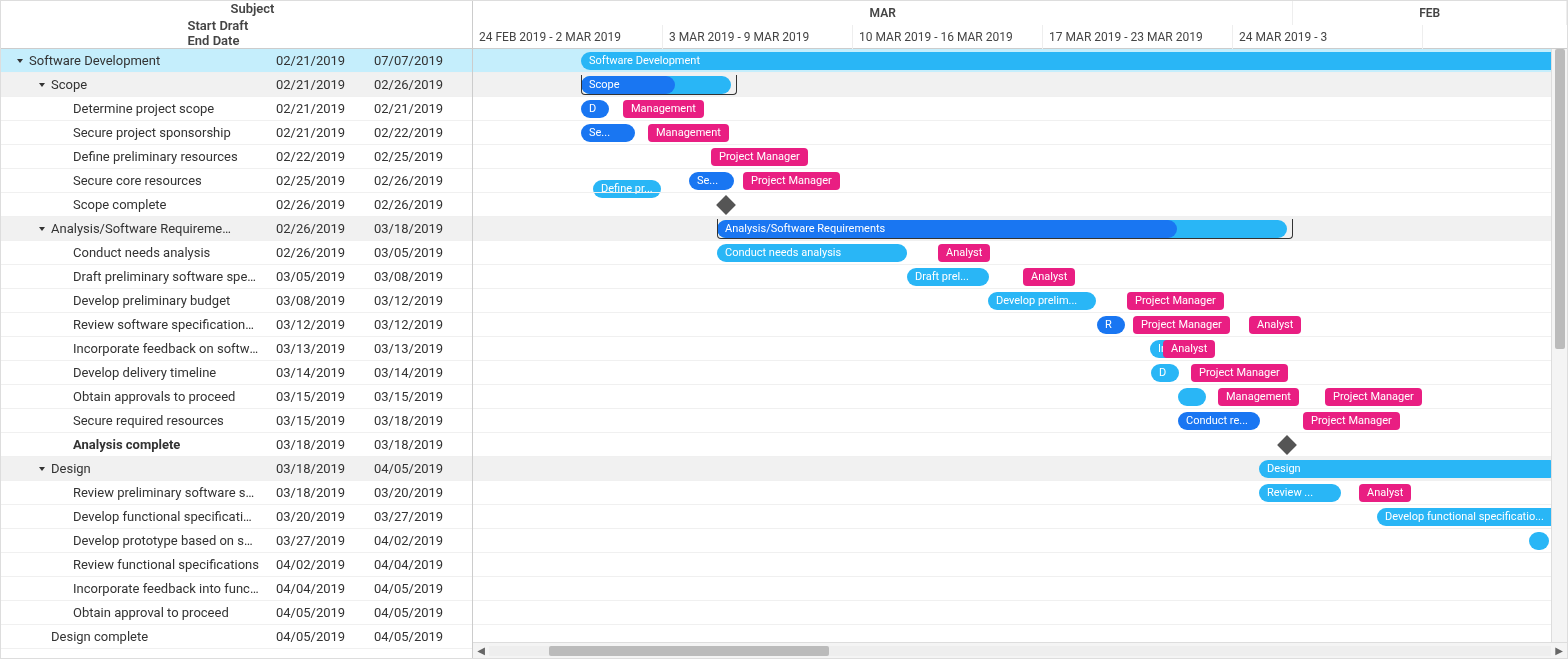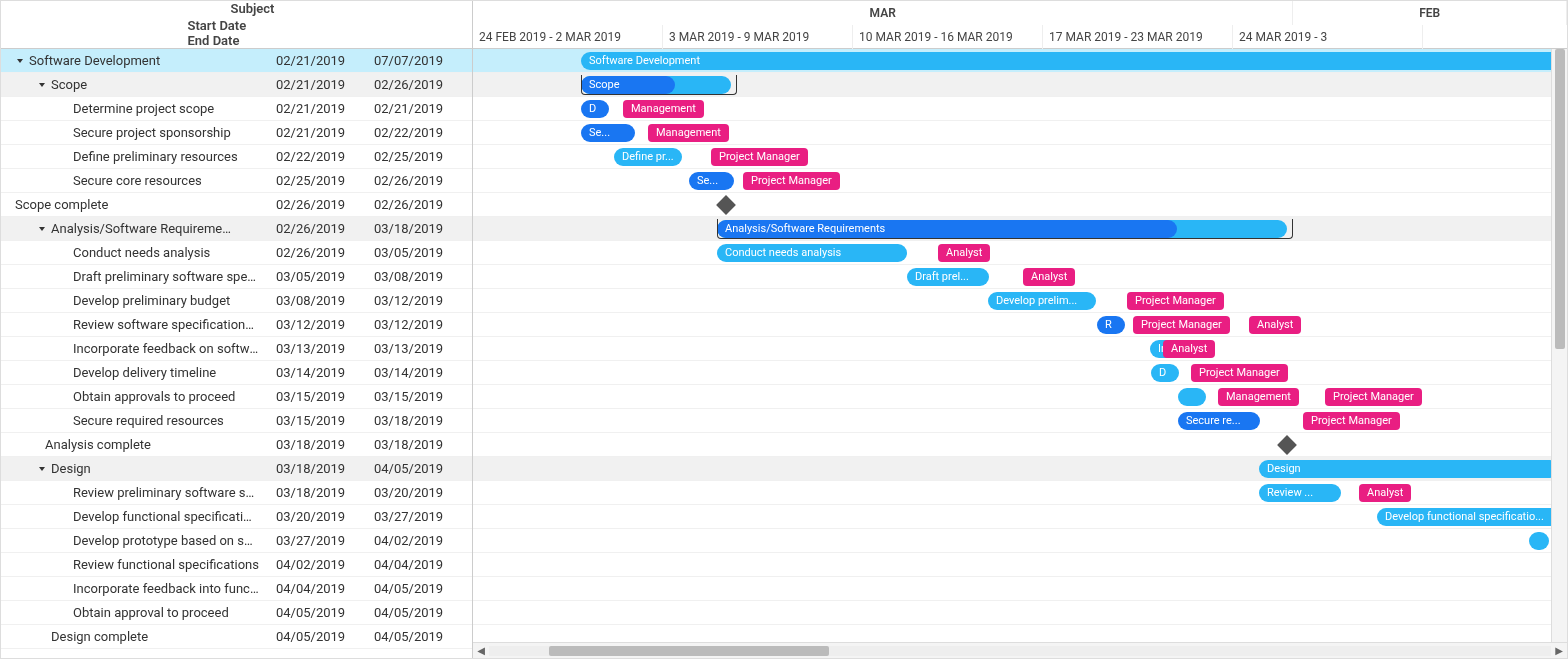--- a/index.html
+++ b/index.html
@@ -41,21 +41,21 @@
   .vscroll-thumb { position: absolute; width: 10px; left: 3px; background: #bbb; border-radius: 2px; }
   .ellip { overflow: hidden; text-overflow: ellipsis; white-space: nowrap; max-width: 186px; display: inline-block; }
 </style>
 </head>
 <body>
 
 <div class="gantt">
   <div class="left-panel">
     <div class="header left-header">
       <div class="col-subject">Subject</div>
-      <div class="col-start">Start Date</div>
+      <div class="col-start">Start Draft</div>
       <div class="col-end">End Date</div>
     </div>
     <div class="rows" id="left-rows">
         <div class="row highlight">
           <div class="subject-cell" style="padding-left: 14px;">
             <span class="toggle">
               <svg width="8" height="8" viewBox="0 0 8 8">
                 <path d="M1 2 L4 6 L7 2 Z" fill="#333"></path>
               </svg>
             </span>
@@ -102,21 +102,21 @@
         </div>
         <div class="row">
           <div class="subject-cell" style="padding-left: 58px;">
             <span style="width: 14px; display: inline-block;"></span>
             <span class="ellip">Secure core resources</span>
           </div>
           <div class="col-start">02/25/2019</div>
           <div class="col-end">02/26/2019</div>
         </div>
         <div class="row">
-          <div class="subject-cell" style="">
+          <div class="subject-cell" style="padding-left: 58px;">
             <span style="width: 14px; display: inline-block;"></span>
             <span class="ellip">Scope complete</span>
           </div>
           <div class="col-start">02/26/2019</div>
           <div class="col-end">02/26/2019</div>
         </div>
         <div class="row group">
           <div class="subject-cell" style="padding-left: 36px;">
             <span class="toggle">
               <svg width="8" height="8" viewBox="0 0 8 8">
@@ -186,21 +186,21 @@
         </div>
         <div class="row">
           <div class="subject-cell" style="padding-left: 58px;">
             <span style="width: 14px; display: inline-block;"></span>
             <span class="ellip">Secure required resources</span>
           </div>
           <div class="col-start">03/15/2019</div>
           <div class="col-end">03/18/2019</div>
         </div>
         <div class="row">
-          <div class="subject-cell" style="padding-left: 30px;">
+          <div class="subject-cell" style="padding-left: 58px; font-weight: bold;">
             <span style="width: 14px; display: inline-block;"></span>
             <span class="ellip">Analysis complete</span>
           </div>
           <div class="col-start">03/18/2019</div>
           <div class="col-end">03/18/2019</div>
         </div>
         <div class="row group">
           <div class="subject-cell" style="padding-left: 36px;">
             <span class="toggle">
               <svg width="8" height="8" viewBox="0 0 8 8">
@@ -298,21 +298,21 @@
           </div>
           <div class="trow">
             <div class="bar bar-task-dark" style="left: 108px; width: 28px;">D</div>
             <div class="tag" style="left: 150px;">Management</div>
           </div>
           <div class="trow">
             <div class="bar bar-task-dark" style="left: 108px; width: 54px;">Se...</div>
             <div class="tag" style="left: 175px;">Management</div>
           </div>
           <div class="trow">
-            <div class="bar bar-task-blue" style="left: 141px; width: 68px;">Define pr...</div>
+            <div class="bar bar-task-blue" style="left: 120px; width: 68px; margin-top: 32px;">Define pr...</div>
             <div class="tag" style="left: 238px;">Project Manager</div>
           </div>
           <div class="trow">
             <div class="bar bar-task-dark" style="left: 216px; width: 45px;">Se...</div>
             <div class="tag" style="left: 270px;">Project Manager</div>
           </div>
           <div class="trow">
             <div class="milestone" style="left: 246px;"></div>
           </div>
           <div class="trow group">
@@ -345,21 +345,21 @@
           <div class="trow">
             <div class="bar bar-task-blue" style="left: 678px; width: 28px;">D</div>
             <div class="tag" style="left: 718px;">Project Manager</div>
           </div>
           <div class="trow">
             <div class="bar bar-task-blue" style="left: 705px; width: 28px;"></div>
             <div class="tag" style="left: 745px;">Management</div>
             <div class="tag" style="left: 852px;">Project Manager</div>
           </div>
           <div class="trow">
-            <div class="bar bar-task-dark" style="left: 705px; width: 82px;">Secure re...</div>
+            <div class="bar bar-task-dark" style="left: 705px; width: 82px;">Conduct re...</div>
             <div class="tag" style="left: 830px;">Project Manager</div>
           </div>
           <div class="trow">
             <div class="milestone" style="left: 807px;"></div>
           </div>
           <div class="trow group">
             <div class="bar bar-summary" style="left: 786px; width: 300px; padding-left: 10px;"></div>
             <div class="bar" style="left: 786px; background: transparent; width: 300px;">Design</div>
           </div>
           <div class="trow">

